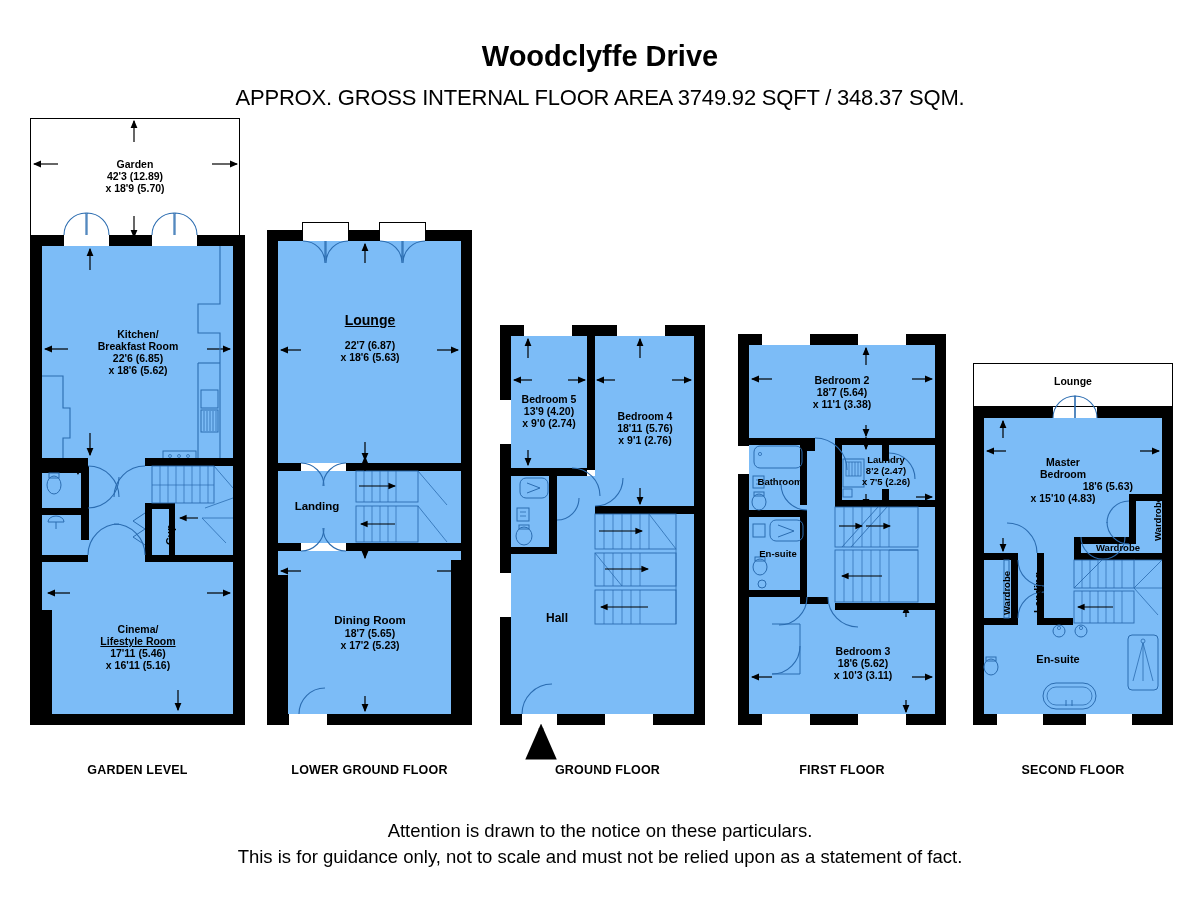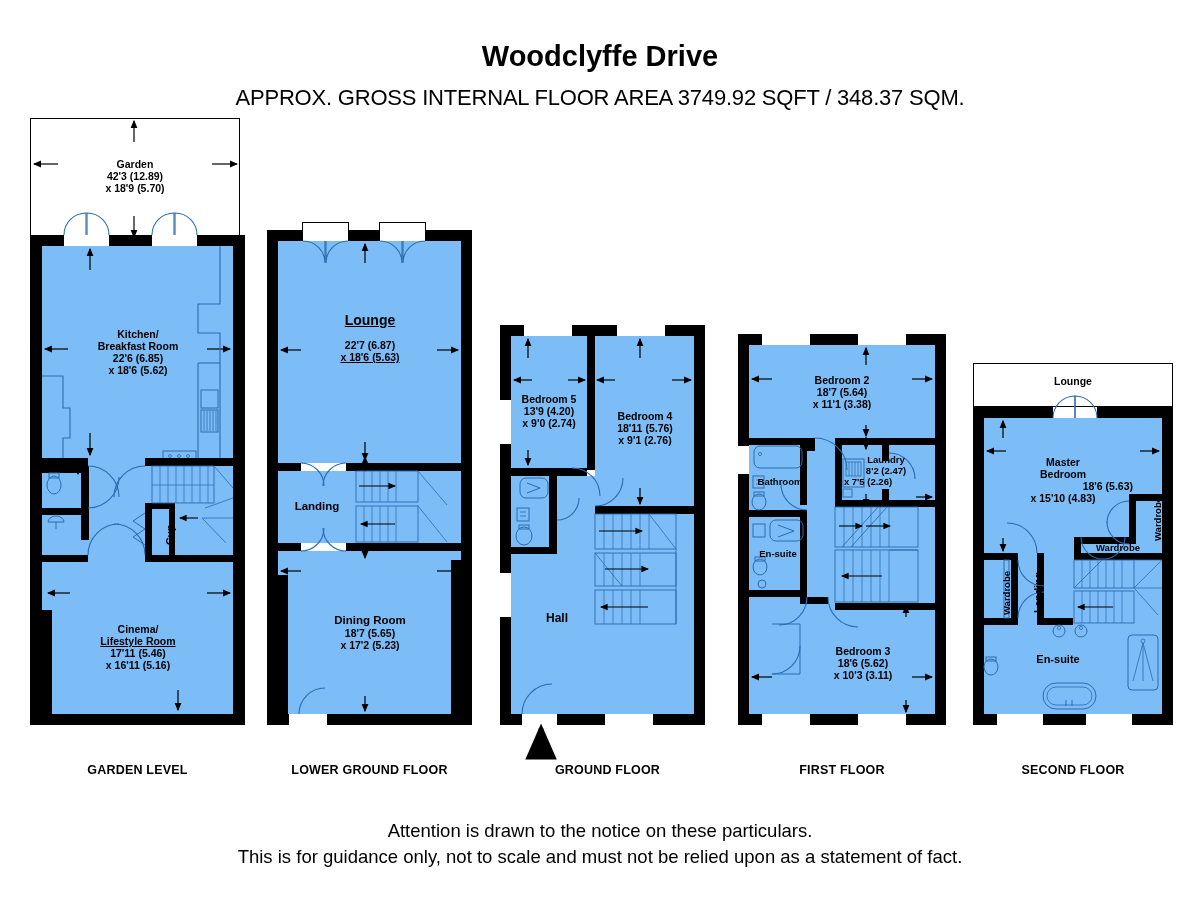--- a/index.html
+++ b/index.html
@@ -286,21 +286,21 @@
       <line x1="170" y1="341" x2="191" y2="341" stroke="#000" stroke-width="1.2" marker-end="url(#ar)"></line>
       <line x1="98" y1="466" x2="98" y2="481" stroke="#000" stroke-width="1.2" marker-end="url(#ar)"></line>
 
       <path d="M32,484 A26,26 0 0 1 58,458" fill="none" stroke="#2b6cb0" stroke-width="1.1"></path>
     </svg>
 
     <div class="white" style="left:22px; top:484px; width:38px; height:11px;"></div>
 
     <div class="lbl" style="left:18px; top:84px; width:170px; font-size:14px;text-decoration:underline;">Lounge</div>
     <div class="lbl" style="left:18px; top:109px; width:170px;">22'7 (6.87)</div>
-    <div class="lbl" style="left:18px; top:121px; width:170px;text-decoration:underline;">x 18'6 (5.63)</div>
+    <div class="lbl" style="left:18px; top:121px; width:170px;">x 18'6 (5.63)</div>
 
     <div class="lbl" style="left:10px; top:270px; width:80px; font-size:11.5px;">Landing</div>
 
     <div class="lbl" style="left:18px; top:384px; width:170px; font-size:11.5px;">Dining Room</div>
     <div class="lbl" style="left:18px; top:397px; width:170px;">18'7 (5.65)</div>
     <div class="lbl" style="left:18px; top:409px; width:170px;">x 17'2 (5.23)</div>
   </div>
 
   <div class="floor-caption" style="left:267px; top:763px; width:205px;">LOWER GROUND FLOOR</div>
 
@@ -511,21 +511,21 @@
     </svg>
 
     <div class="lbl" style="left:24px; top:40px; width:160px;">Bedroom 2</div>
     <div class="lbl" style="left:24px; top:52px; width:160px;">18'7 (5.64)</div>
     <div class="lbl" style="left:24px; top:64px; width:160px;">x 11'1 (3.38)</div>
 
     <div class="lbl" style="left:14px; top:142px; width:56px; font-size:9.5px;">Bathroom</div>
 
     <div class="lbl" style="left:118px; top:120px; width:60px; font-size:9.5px;">Laundry</div>
     <div class="lbl" style="left:118px; top:131px; width:60px; font-size:9.5px;">8'2 (2.47)</div>
-    <div class="lbl" style="left:100px; top:142px; width:60px; font-size:9.5px;">x 7'5 (2.26)</div>
+    <div class="lbl" style="left:118px; top:142px; width:60px; font-size:9.5px;">x 7'5 (2.26)</div>
 
     <div class="lbl" style="left:12px; top:214px; width:56px; font-size:9.5px;">En-suite</div>
 
     <div class="lbl" style="left:60px; top:311px; width:130px;">Bedroom 3</div>
     <div class="lbl" style="left:60px; top:323px; width:130px;">18'6 (5.62)</div>
     <div class="lbl" style="left:60px; top:335px; width:130px;">x 10'3 (3.11)</div>
   </div>
 
   <div class="floor-caption" style="left:738px; top:763px; width:208px;">FIRST FLOOR</div>
 

